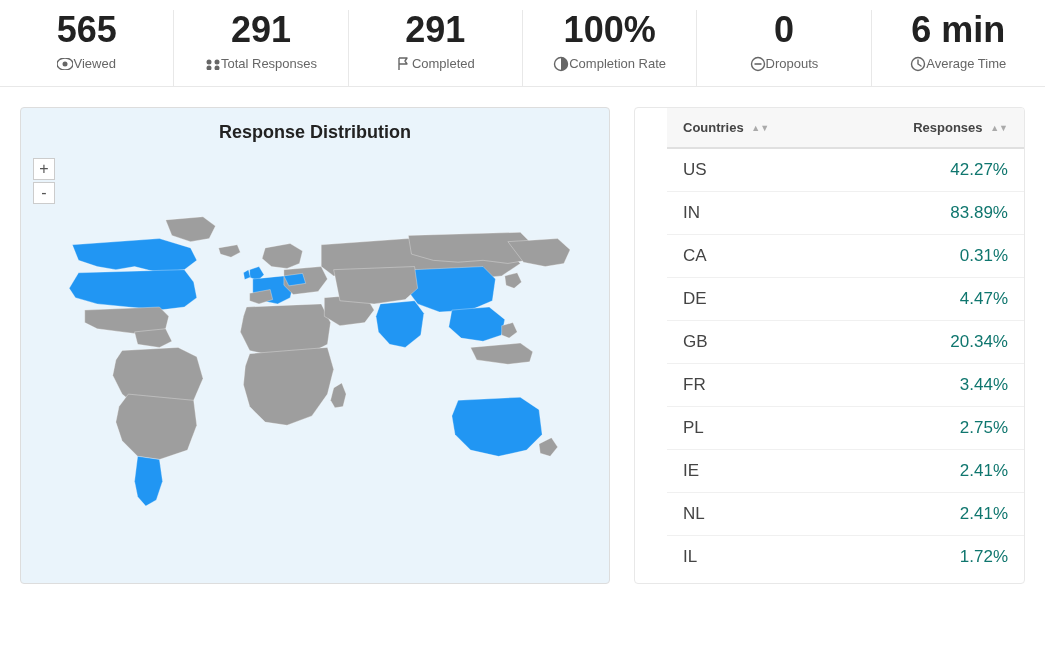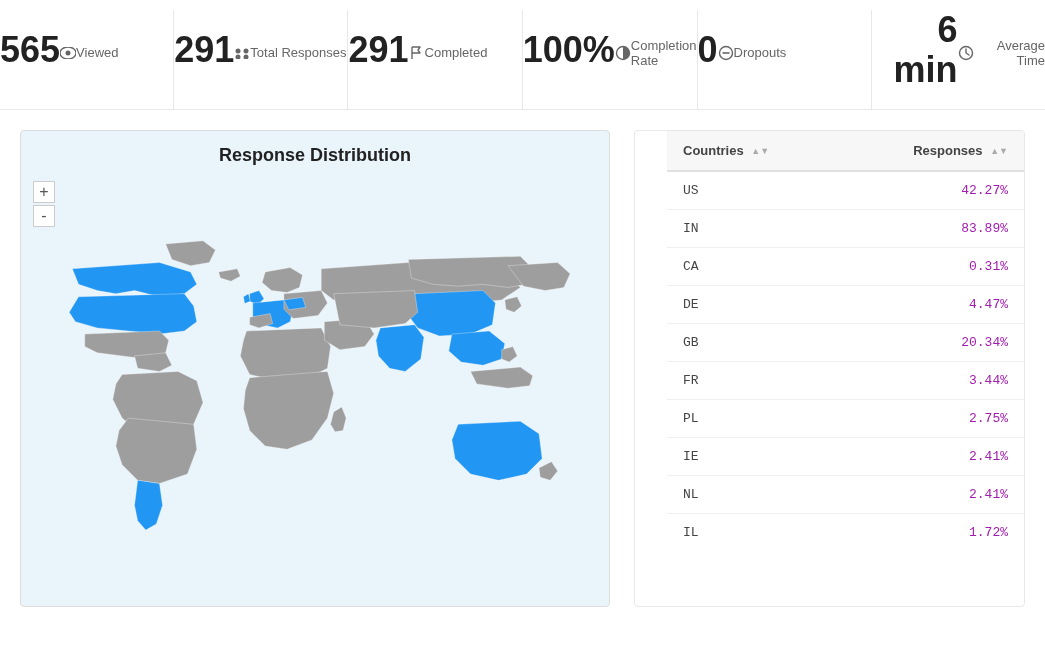--- a/index.html
+++ b/index.html
@@ -6,21 +6,21 @@
     body { font-family: -apple-system, BlinkMacSystemFont, 'Segoe UI', sans-serif; background: #fff; color: #333; font-size: 14px; }
 
     .stats-bar {
       display: flex;
       border-bottom: 1px solid #e8e8e8;
       padding: 10px 0 0 0;
     }
     .stat-item {
       flex: 1;
       display: flex;
-      flex-direction: row;
+      flex-direction: column;
       align-items: center;
       padding-bottom: 14px;
       border-right: 1px solid #e8e8e8;
     }
     .stat-item:last-child { border-right: none; text-align: right; }
     .stat-number {
       font-size: 36px;
       font-weight: 700;
       color: #222;
       line-height: 1.1;
@@ -114,25 +114,24 @@
       text-align: left;
       font-weight: 600;
       font-size: 13px;
       color: #444;
       border-bottom: 2px solid #e0e0e0;
     }
     th.responses-col { text-align: right; }
     td {
       padding: 11px 16px;
       border-bottom: 1px solid #f0f0f0;
-      font-size: 13px;
+      font-size: 17px;
       color: #444;
-      font-family: Liberation Mono, monospace;
-    }
-    td.responses-val { text-align: right; color: #a21caf; }
+    }
+    td.responses-val { text-align: right; color: #0f766e; }
     tr:last-child td { border-bottom: none; }
     .sort-arrows {
       display: inline-flex;
       flex-direction: column;
       margin-left: 4px;
       vertical-align: middle;
       font-size: 9px;
       color: #aaa;
       line-height: 1;
     }

